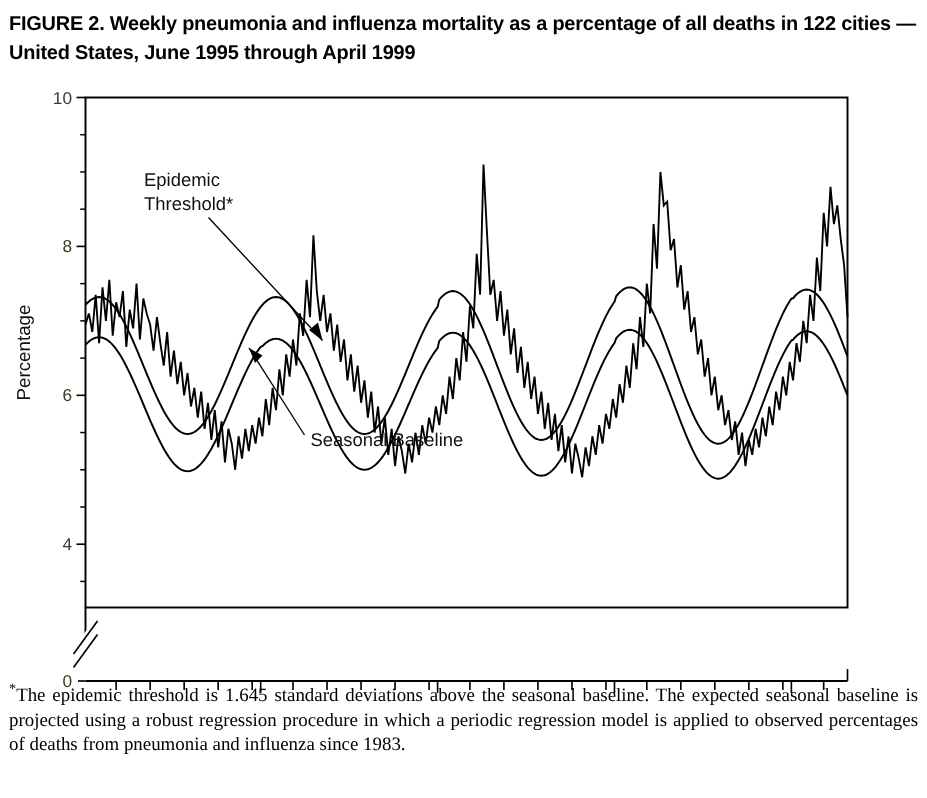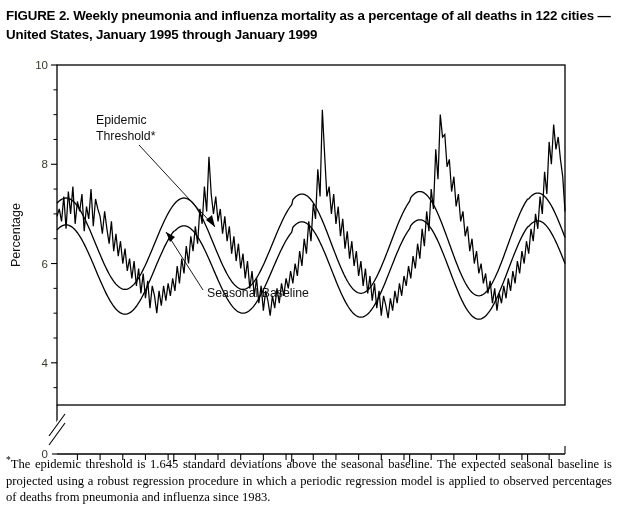--- a/index.html
+++ b/index.html
@@ -36,21 +36,21 @@
   .axis-title{font-size:12.5px;fill:#111;font-family:"Liberation Sans",sans-serif;}
   .ann-txt{font-size:12.3px;fill:#111;font-family:"Liberation Sans",sans-serif;}
   .series-data{fill:none;stroke:#000;stroke-width:1.25;stroke-linejoin:miter;}
   .series-smooth{fill:none;stroke:#000;stroke-width:1.3;}
   .leader{stroke:#000;stroke-width:0.9;fill:none;}
   .arrowhead{fill:#000;}
 </style>
 </head>
 <body>
 
-<div id="figure-title">FIGURE 2. Weekly pneumonia and influenza mortality as a percentage of all deaths in 122 cities — United States, January 1995 through January 1999</div>
+<div id="figure-title">FIGURE 2. Weekly pneumonia and influenza mortality as a percentage of all deaths in 122 cities — United States, June 1995 through April 1999</div>
 
 <div id="chart-area">
   <svg id="chart-svg" width="618" height="410" viewBox="0 0 618 410">
     <g id="svg-content">
         <rect x="57" y="13" width="508" height="340" fill="none" stroke="#000" stroke-width="1.3"></rect>
         <line x1="51" y1="310.8102189781022" x2="57" y2="310.8102189781022" class="tick"></line>
         <text x="48" y="314.8102189781022" class="ylab-txt" text-anchor="end">4</text>
         <line x1="51" y1="211.5401459854015" x2="57" y2="211.5401459854015" class="tick"></line>
         <text x="48" y="215.5401459854015" class="ylab-txt" text-anchor="end">6</text>
         <line x1="51" y1="112.27007299270075" x2="57" y2="112.27007299270075" class="tick"></line>

